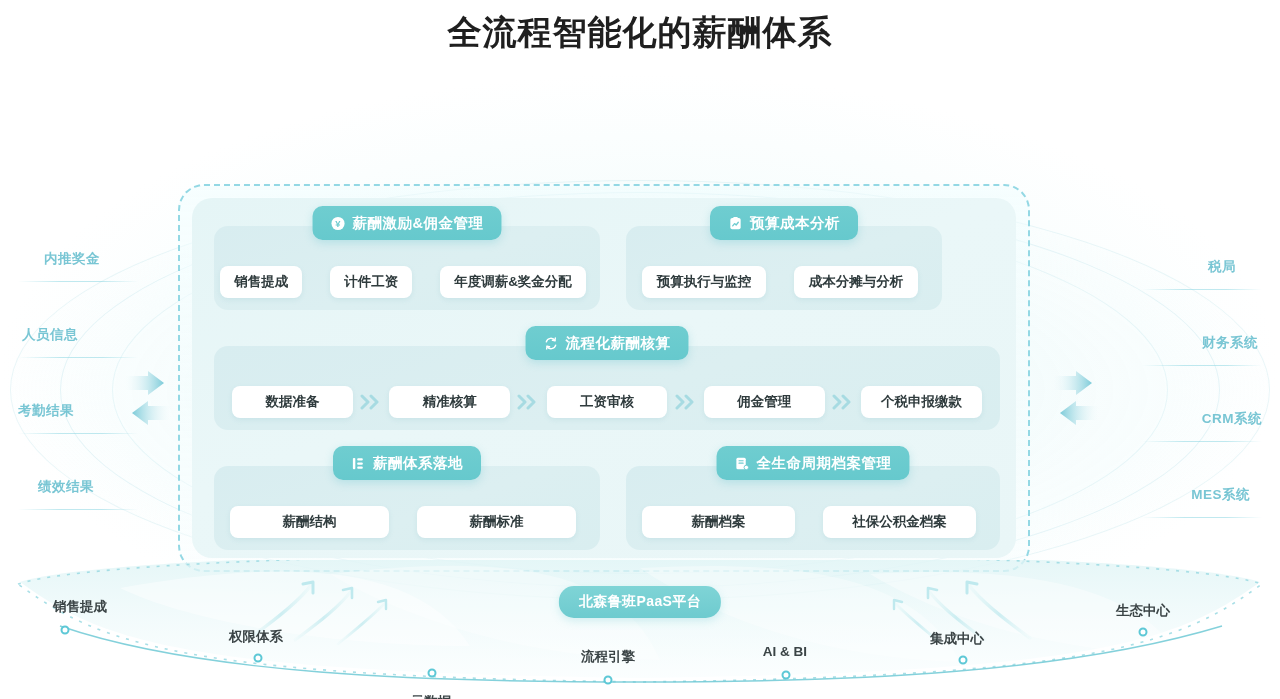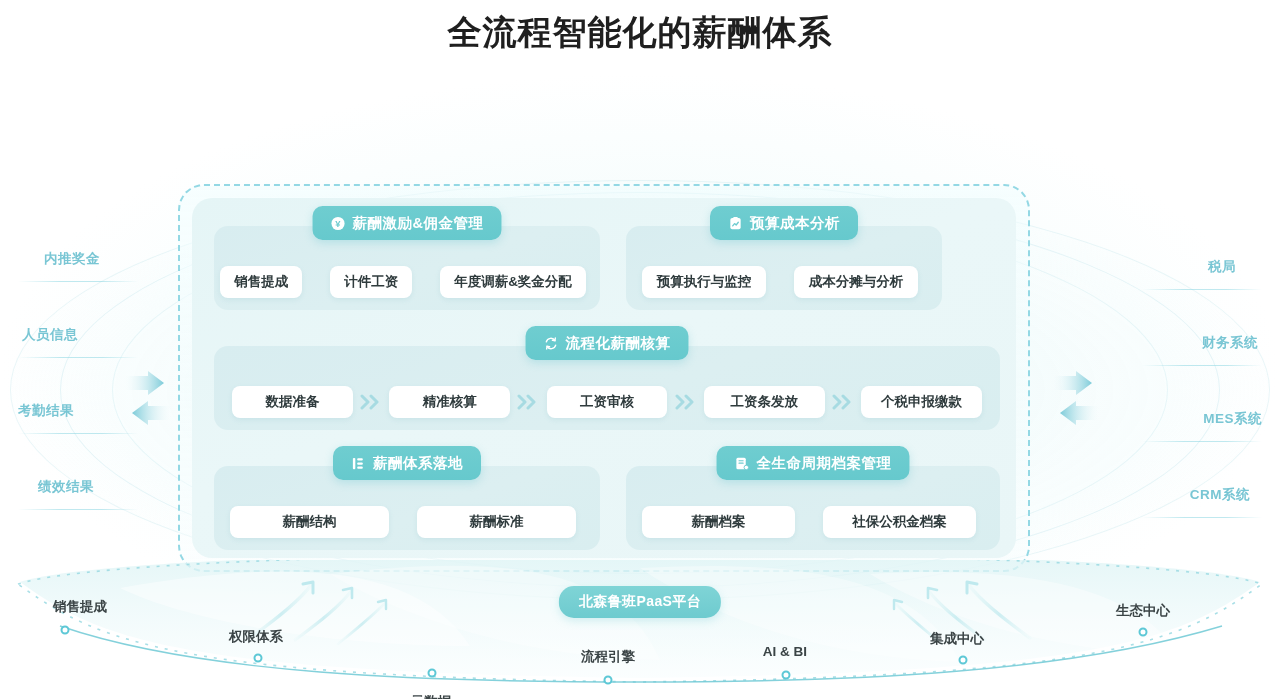--- a/index.html
+++ b/index.html
@@ -224,25 +224,25 @@
   <div class="side-col" id="side-right">
     <div class="side-item">
       <span>税局</span>
       <span class="sl-line"></span>
     </div>
     <div class="side-item">
       <span>财务系统</span>
       <span class="sl-line"></span>
     </div>
     <div class="side-item">
+      <span>CRM系统</span>
+      <span class="sl-line"></span>
+    </div>
+    <div class="side-item">
       <span>MES系统</span>
-      <span class="sl-line"></span>
-    </div>
-    <div class="side-item">
-      <span>CRM系统</span>
       <span class="sl-line"></span>
     </div>
   </div>
 
   <div class="exchange" id="exchange-left">
     <svg width="60" height="66" viewBox="0 0 60 66">
       <defs>
         <linearGradient id="exL1" x1="0" y1="0" x2="1" y2="0">
           <stop offset="0%" stop-color="#ffffff" stop-opacity="0"></stop>
           <stop offset="100%" stop-color="#7ccbd9"></stop>
@@ -328,21 +328,21 @@
             <path d="M11 2 l6 6 -6 6" stroke="#a7dbe2" stroke-width="3" fill="none" stroke-linecap="round" stroke-linejoin="round"></path>
           </svg>
       </div>
       <div class="flow-step">工资审核</div>
       <div class="flow-arrow">
         <svg width="22" height="16" viewBox="0 0 22 16">
             <path d="M2 2 l6 6 -6 6" stroke="#a7dbe2" stroke-width="3" fill="none" stroke-linecap="round" stroke-linejoin="round"></path>
             <path d="M11 2 l6 6 -6 6" stroke="#a7dbe2" stroke-width="3" fill="none" stroke-linecap="round" stroke-linejoin="round"></path>
           </svg>
       </div>
-      <div class="flow-step">工资条发放</div>
+      <div class="flow-step">佣金管理</div>
       <div class="flow-arrow">
         <svg width="22" height="16" viewBox="0 0 22 16">
             <path d="M2 2 l6 6 -6 6" stroke="#a7dbe2" stroke-width="3" fill="none" stroke-linecap="round" stroke-linejoin="round"></path>
             <path d="M11 2 l6 6 -6 6" stroke="#a7dbe2" stroke-width="3" fill="none" stroke-linecap="round" stroke-linejoin="round"></path>
           </svg>
       </div>
       <div class="flow-step">个税申报缴款</div>
     </div>
   </div>
 

